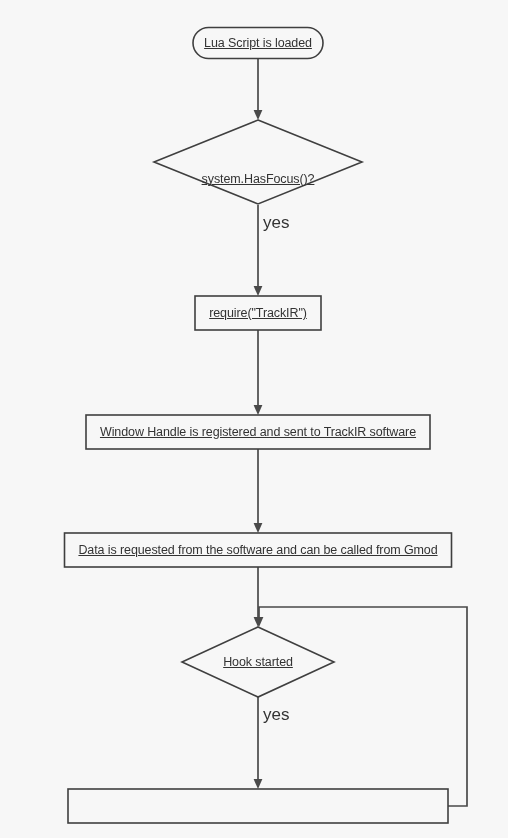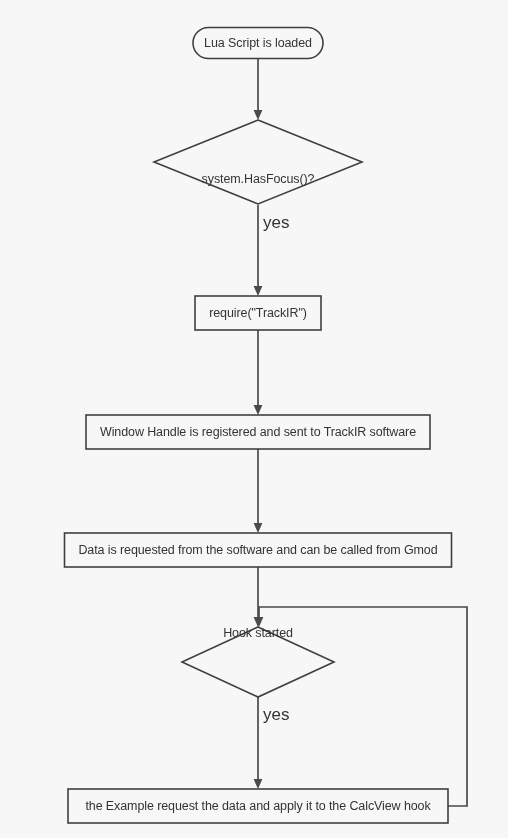--- a/index.html
+++ b/index.html
@@ -44,20 +44,21 @@
   .node-label {
     position: absolute;
     color: #333333;
     font-size: 12.5px;
     font-family: "Liberation Sans", sans-serif;
     white-space: nowrap;
     text-align: center;
     transform: translate(-50%, -50%);
     pointer-events: none;
     letter-spacing: -0.1px;
+    text-decoration: underline;
   }
   .edge-label {
     position: absolute;
     color: #333333;
     font-size: 17px;
     font-family: "Liberation Sans", sans-serif;
     white-space: nowrap;
     transform: translate(0, -50%);
     pointer-events: none;
   }
@@ -122,21 +123,20 @@
   <div class="node-label" style="left:258px; top:43px;">Lua Script is loaded</div>
 
   <div class="node-label" style="left:258px; top:179px;">system.HasFocus()?</div>
 
   <div class="node-label" style="left:258px; top:313px;">require("TrackIR")</div>
 
   <div class="node-label" style="left:258px; top:550px;">Data is requested from the software and can be called from Gmod</div>
 
   <div class="node-label" style="left:258px; top:432px;">Window Handle is registered and sent to TrackIR software</div>
 
-  <div class="node-label" style="left:258px; top:633px;">Hook started</div>
+  <div class="node-label" style="left:258px; top:662px;">Hook started</div>
 
-  <div class="node-label" style="left:258px; top:806px;">the Example request the data and apply it to the CalcView hook</div>
 
   <div class="edge-label" style="left:263px; top:223px;">yes</div>
 
   <div class="edge-label" style="left:263px; top:715px;">yes</div>
 
 </div>
 
 </body></html>

